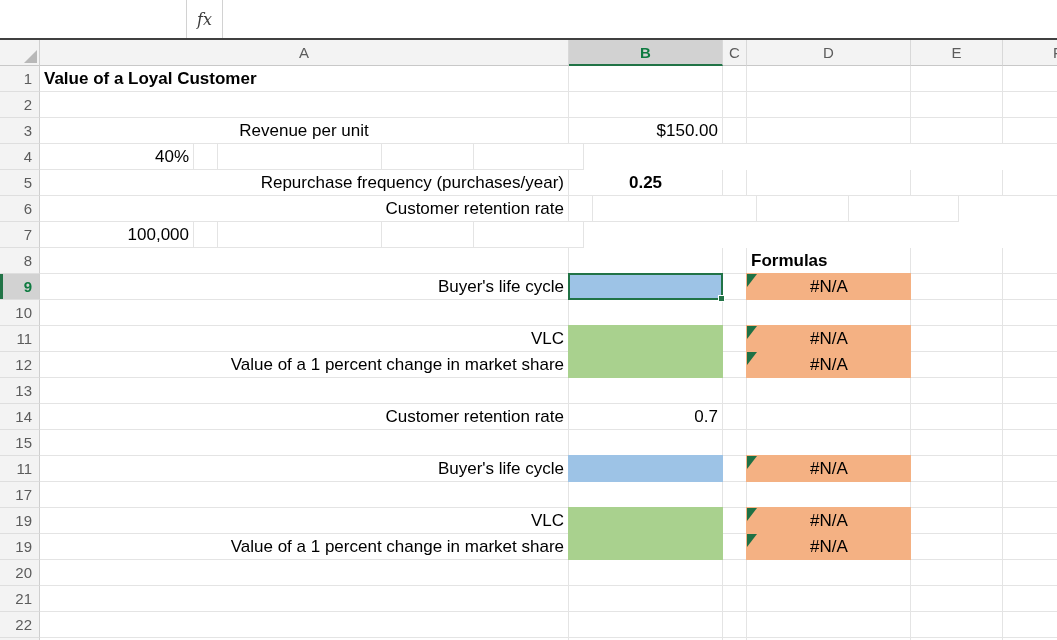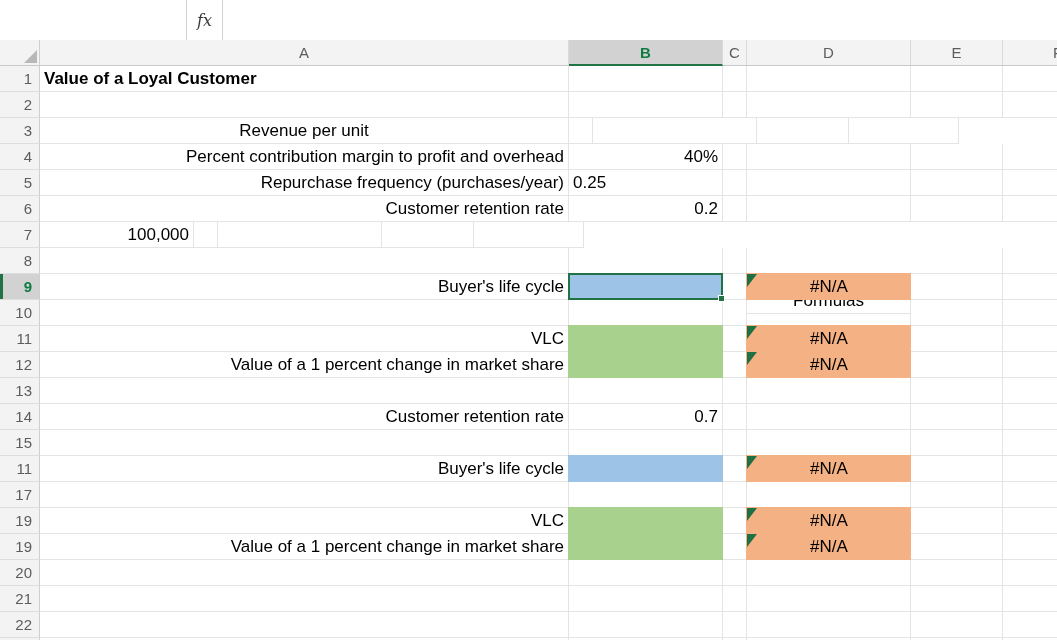--- a/index.html
+++ b/index.html
@@ -3,21 +3,21 @@
 <meta charset="utf-8">
 <style>
   * { box-sizing: border-box; margin: 0; padding: 0; }
   html,body { background:#fff; }
   body { font-family: "Liberation Sans", sans-serif; }
 
   .canvas { position:relative; width:1057px; height:640px; background:#fff; overflow:hidden; }
 
   
   .formula-bar { position:absolute; left:0; top:0; width:100%; height:44px; background:#fff;
-                 border-bottom:3px solid #404040; display:flex; }
+                 border-bottom:6px solid #404040; display:flex; }
   .namebox { width:186px; height:100%; }
   .fx-btn { width:37px; height:100%; border-left:1px solid #d2d2d2; border-right:1px solid #d2d2d2;
             display:flex; align-items:center; justify-content:center; background:#fff; }
   .fx-glyph { font-family:"DejaVu Serif", serif; font-style:italic; font-size:16px; color:#3a3a3a; }
   .formula-input { flex:1; }
 
   
   .header-row { position:absolute; left:0; top:40px; height:26px; display:flex; }
   .corner { width:40px; height:26px; background:#f3f3f3; border-right:1px solid #cfcfcf;
             border-bottom:1px solid #c8c8c8; position:relative; }
@@ -96,66 +96,65 @@
         <div class="cell" style="width: 529px;"></div>
         <div class="cell" style="width: 154px;"></div>
         <div class="cell" style="width: 24px;"></div>
         <div class="cell" style="width: 164px;"></div>
         <div class="cell" style="width: 92px;"></div>
         <div class="cell" style="width: 110px;"></div>
       </div>
       <div class="grid-row">
         <div class="row-header">3</div>
         <div class="cell" style="width: 529px; text-align: center;">Revenue per unit</div>
+        <div class="cell" style="width: 154px; text-align: right;">$150.00</div>
         <div class="cell" style="width: 24px;"></div>
         <div class="cell" style="width: 164px;"></div>
         <div class="cell" style="width: 92px;"></div>
         <div class="cell" style="width: 110px;"></div>
       </div>
       <div class="grid-row">
         <div class="row-header">4</div>
-        <div class="cell" style="width: 529px; text-align: right;">Percent contribution margin to profit and overhead</div>
         <div class="cell" style="width: 154px; text-align: right;">40%</div>
         <div class="cell" style="width: 24px;"></div>
         <div class="cell" style="width: 164px;"></div>
         <div class="cell" style="width: 92px;"></div>
         <div class="cell" style="width: 110px;"></div>
       </div>
       <div class="grid-row">
         <div class="row-header">5</div>
         <div class="cell" style="width: 529px; text-align: right;">Repurchase frequency (purchases/year)</div>
-        <div class="cell" style="width: 154px; text-align: left;">0.25</div>
+        <div class="cell" style="width: 154px; text-align: center; font-weight: bold;">0.25</div>
         <div class="cell" style="width: 24px;"></div>
         <div class="cell" style="width: 164px;"></div>
         <div class="cell" style="width: 92px;"></div>
         <div class="cell" style="width: 110px;"></div>
       </div>
       <div class="grid-row">
         <div class="row-header">6</div>
         <div class="cell" style="width: 529px; text-align: right;">Customer retention rate</div>
-        <div class="cell" style="width: 154px; text-align: right;">0.2</div>
         <div class="cell" style="width: 24px;"></div>
         <div class="cell" style="width: 164px;"></div>
         <div class="cell" style="width: 92px;"></div>
         <div class="cell" style="width: 110px;"></div>
       </div>
       <div class="grid-row">
         <div class="row-header">7</div>
         <div class="cell" style="width: 154px; text-align: right;">100,000</div>
         <div class="cell" style="width: 24px;"></div>
         <div class="cell" style="width: 164px;"></div>
         <div class="cell" style="width: 92px;"></div>
         <div class="cell" style="width: 110px;"></div>
       </div>
       <div class="grid-row">
         <div class="row-header">8</div>
         <div class="cell" style="width: 529px;"></div>
         <div class="cell" style="width: 154px;"></div>
         <div class="cell" style="width: 24px;"></div>
-        <div class="cell" style="width: 164px; text-align: center; font-weight: normal; margin-top: 40px;">Formulas</div>
+        <div class="cell" style="width: 164px; text-align: left; font-weight: bold;">Formulas</div>
         <div class="cell" style="width: 92px;"></div>
         <div class="cell" style="width: 110px;"></div>
       </div>
       <div class="grid-row">
         <div class="row-header sel">9<div class="row-sel-bar"></div></div>
         <div class="cell" style="width: 529px; text-align: right;">Buyer's life cycle</div>
         <div class="cell" style="width: 154px;"></div>
         <div class="cell" style="width: 24px;"></div>
         <div class="cell" style="width: 164px;"></div>
         <div class="cell" style="width: 92px;"></div>

